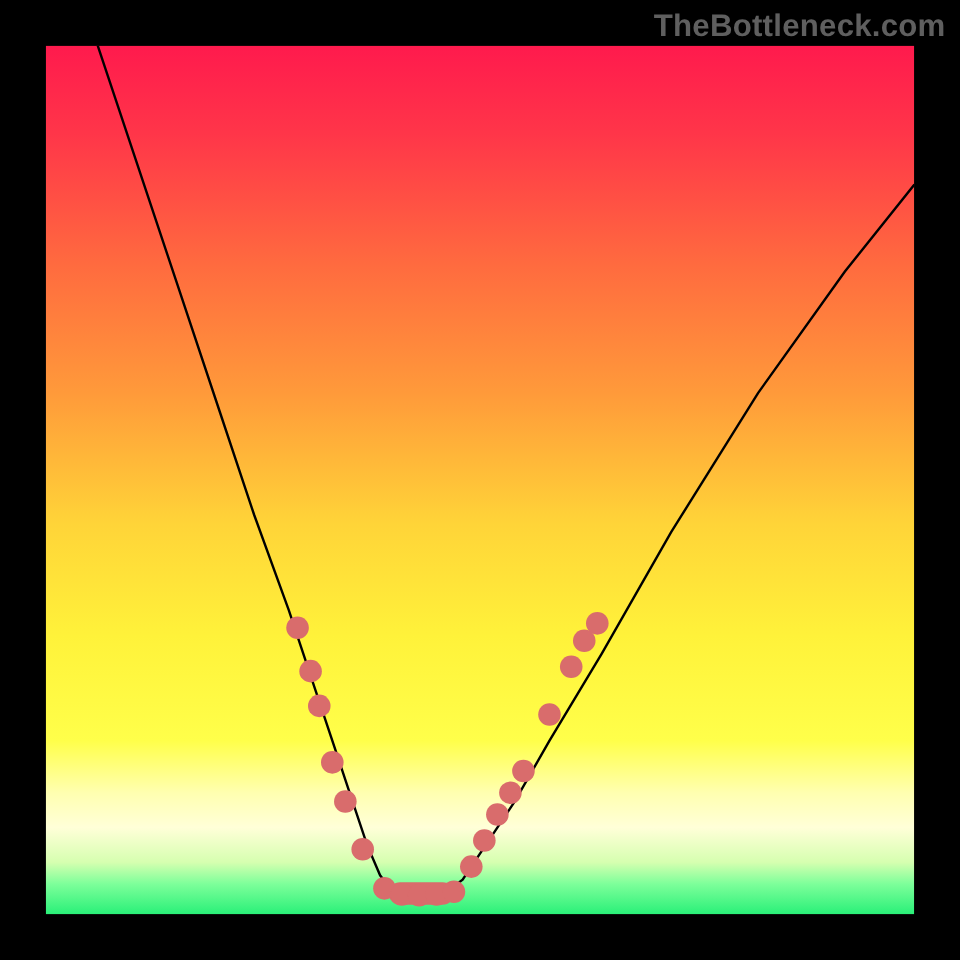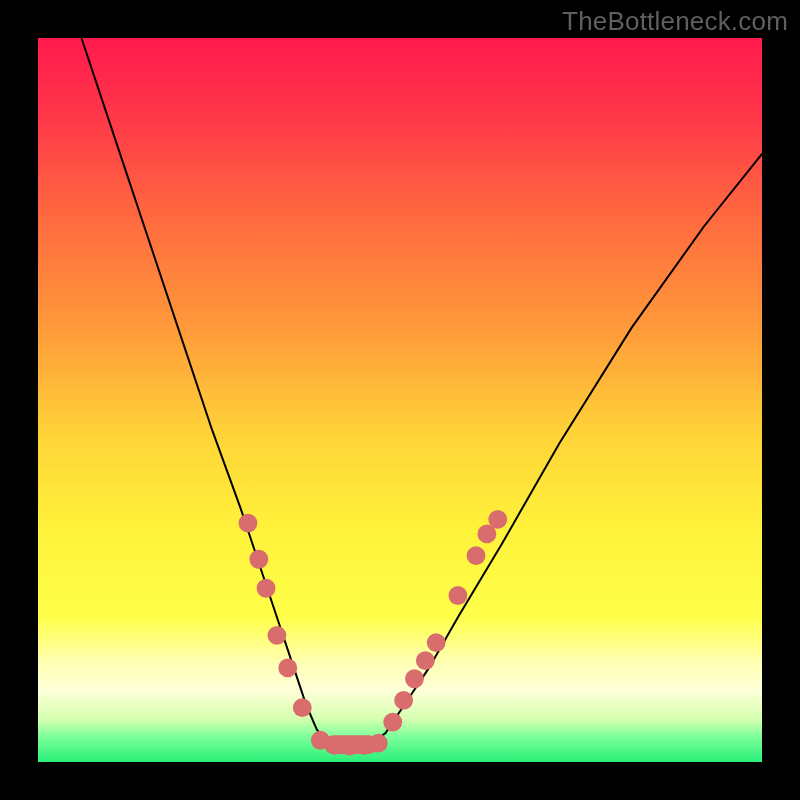--- a/index.html
+++ b/index.html
@@ -31,21 +31,21 @@
     position: absolute;
     width: 100%;
     height: 100%;
   }
   .watermark {
     position: absolute;
     top: 6px;
     right: 12px;
     color: #5f5f5f;
     font-size: 26px;
-    font-weight: 400;
+    font-weight: 700;
     letter-spacing: 0.2px;
     margin-left: 20px;
   }
   svg.curve {
     position: absolute;
     top: 0;
     left: 0;
     width: 100%;
     height: 100%;
     overflow: visible;

